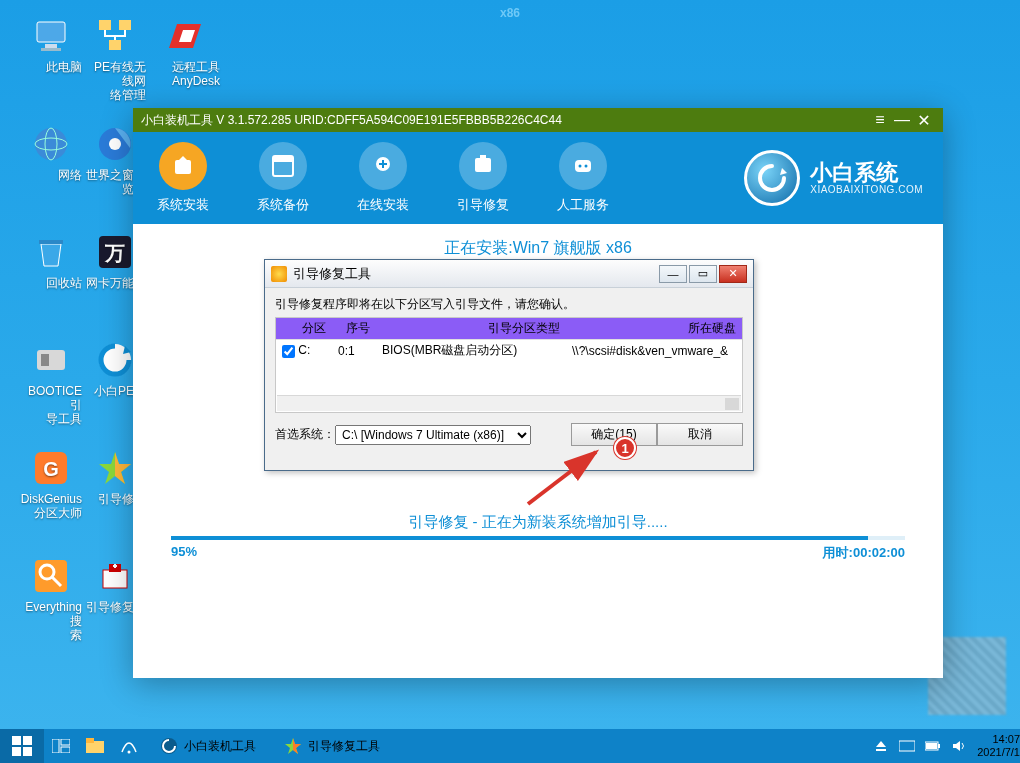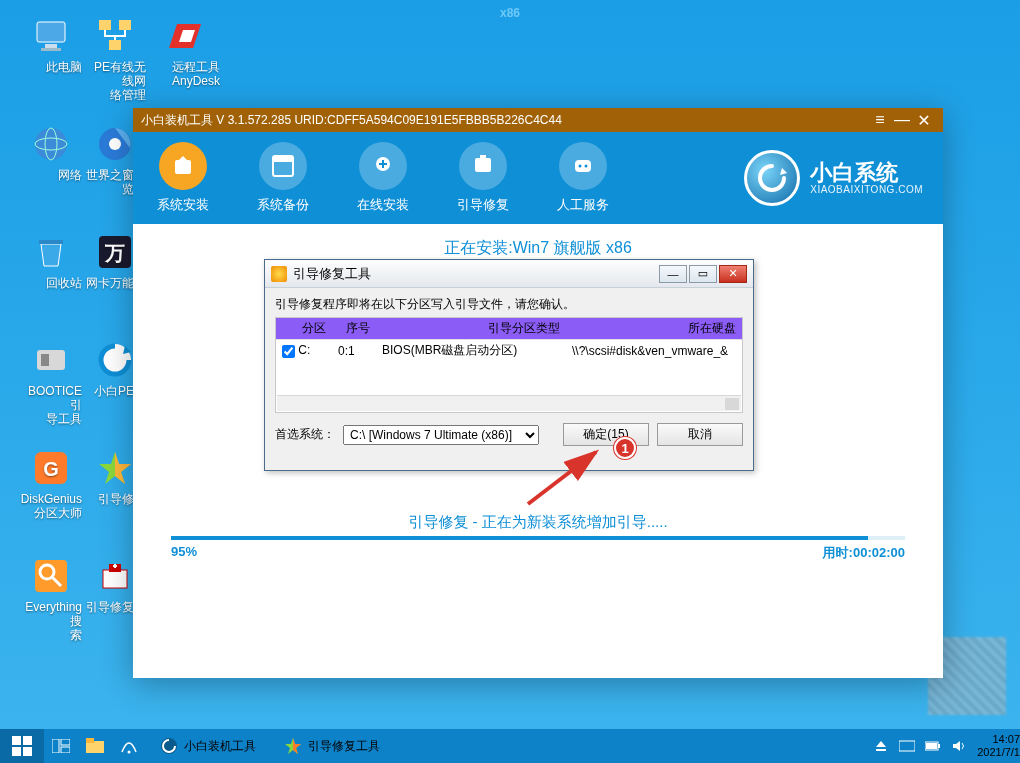--- a/index.html
+++ b/index.html
@@ -9,21 +9,21 @@
 .desktop { position: absolute; inset: 0; }
 .dicon { position: absolute; width: 62px; text-align: right; color: #fff; font-size: 12px; text-shadow: 0 1px 2px rgba(0,0,0,.5); cursor:pointer }
 .dicon .ico { width: 40px; height: 40px; margin: 0 auto 4px; display:flex; align-items:center; justify-content:center; }
 .dicon .lab { line-height: 14px; }
 
 
 .watermark { position:absolute; top:6px; left:50%; transform:translateX(-50%); color:#6fc9f7; font-size:12px; font-weight:bold; }
 
 
 .appwin { position:absolute; left:133px; top:108px; width:810px; height:570px; background:#fff; box-shadow:0 6px 30px rgba(0,0,0,.3); }
-.titlebar { height:24px; background:#a16207; color:#fff; font-size:12px; display:flex; align-items:center; padding:0 8px; }
+.titlebar { height:24px; background:#4d7c0f; color:#fff; font-size:12px; display:flex; align-items:center; padding:0 8px; }
 .titlebar .t { flex:1; white-space:nowrap; overflow:hidden }
 .titlebar .wbtn { width:22px; height:22px; display:flex; align-items:center; justify-content:center; color:#fff; cursor:pointer; font-size:16px }
 .toolbar { height:92px; background:#0e8fd6; display:flex; align-items:center; }
 .tbtn { width:80px; margin:0 10px; text-align:center; color:#fff; font-size:13px; cursor:pointer }
 .tbtn.active .circ{ background:#f6a623 }
 .tbtn .circ { width:48px; height:48px; border-radius:50%; background:rgba(255,255,255,.25); margin:0 auto 6px; display:flex; align-items:center; justify-content:center }
 .brand { margin-left:auto; margin-right:20px; color:#fff; display:flex; align-items:center; gap:10px }
 .brand .logo { width:56px; height:56px; border-radius:50%; background:radial-gradient(circle at 35% 35%, #7bd4f8, #0d6aa8); border:3px solid #fff; display:flex;align-items:center;justify-content:center }
 .brand .bt { font-size:22px; font-weight:bold; line-height:1 }
 .brand .bs { font-size:10px; letter-spacing:.5px; opacity:.9 }
@@ -44,21 +44,21 @@
 .dlg .dtitle .dwbtn { width:28px; height:18px; border:1px solid #8a9aa8; background:linear-gradient(#f4f8fb,#dde6ee); margin-left:2px; font-size:11px; display:flex; align-items:center; justify-content:center; cursor:pointer }
 .dlg .dtitle .dwbtn.close { background:linear-gradient(#f08070,#c83020); color:#fff; border-color:#a02818 }
 .dlg .body { padding:8px 10px; font-size:12px }
 .dlg .msg { margin-bottom:4px }
 .dlg .tbl { border:1px solid #c8c8c8; background:#fff; height:96px; overflow:hidden; position:relative }
 .dlg table { width:100%; border-collapse:collapse; font-size:12px }
 .dlg th { text-align:right; padding:2px 6px; background:#8b5cf6; border-bottom:1px solid #e0e0e0; font-weight:normal }
 .dlg td { padding:2px 6px }
 .dlg .hscroll { position:absolute; left:1px; right:1px; bottom:1px; height:16px; background:#f0f0f0; border-top:1px solid #d8d8d8 }
 .dlg .hscroll::after { content:''; position:absolute; right:2px; top:2px; width:14px; height:12px; background:#d8d8d8 }
-.dlg .brow { display:flex; align-items:center; gap:8px; margin-top:10px; font-size:12px }
+.dlg .brow { display:flex; align-items:center; margin-top:10px; font-size:12px }
 .dlg select { font-size:12px; padding:1px 2px; width:196px }
 .dlg .dbtn { padding:2px 0; width:86px; font-size:12px; background:linear-gradient(#fafafa,#e4e4e4); border:1px solid #9a9a9a; cursor:pointer; text-align:center }
 
 
 .arrow { position:absolute; pointer-events:none }
 .arrow svg { overflow:visible }
 .callout { position:absolute; width:22px; height:22px; border-radius:50%; background:#d9342b; color:#fff; font-size:13px; font-weight:bold; display:flex; align-items:center; justify-content:center; border:2px solid #fff; box-shadow:0 0 0 1px #d9342b }
 
 
 .taskbar { position:absolute; left:0; right:0; bottom:0; height:34px; background:#0e82c8; display:flex; align-items:center; color:#000000; font-size:12px }

